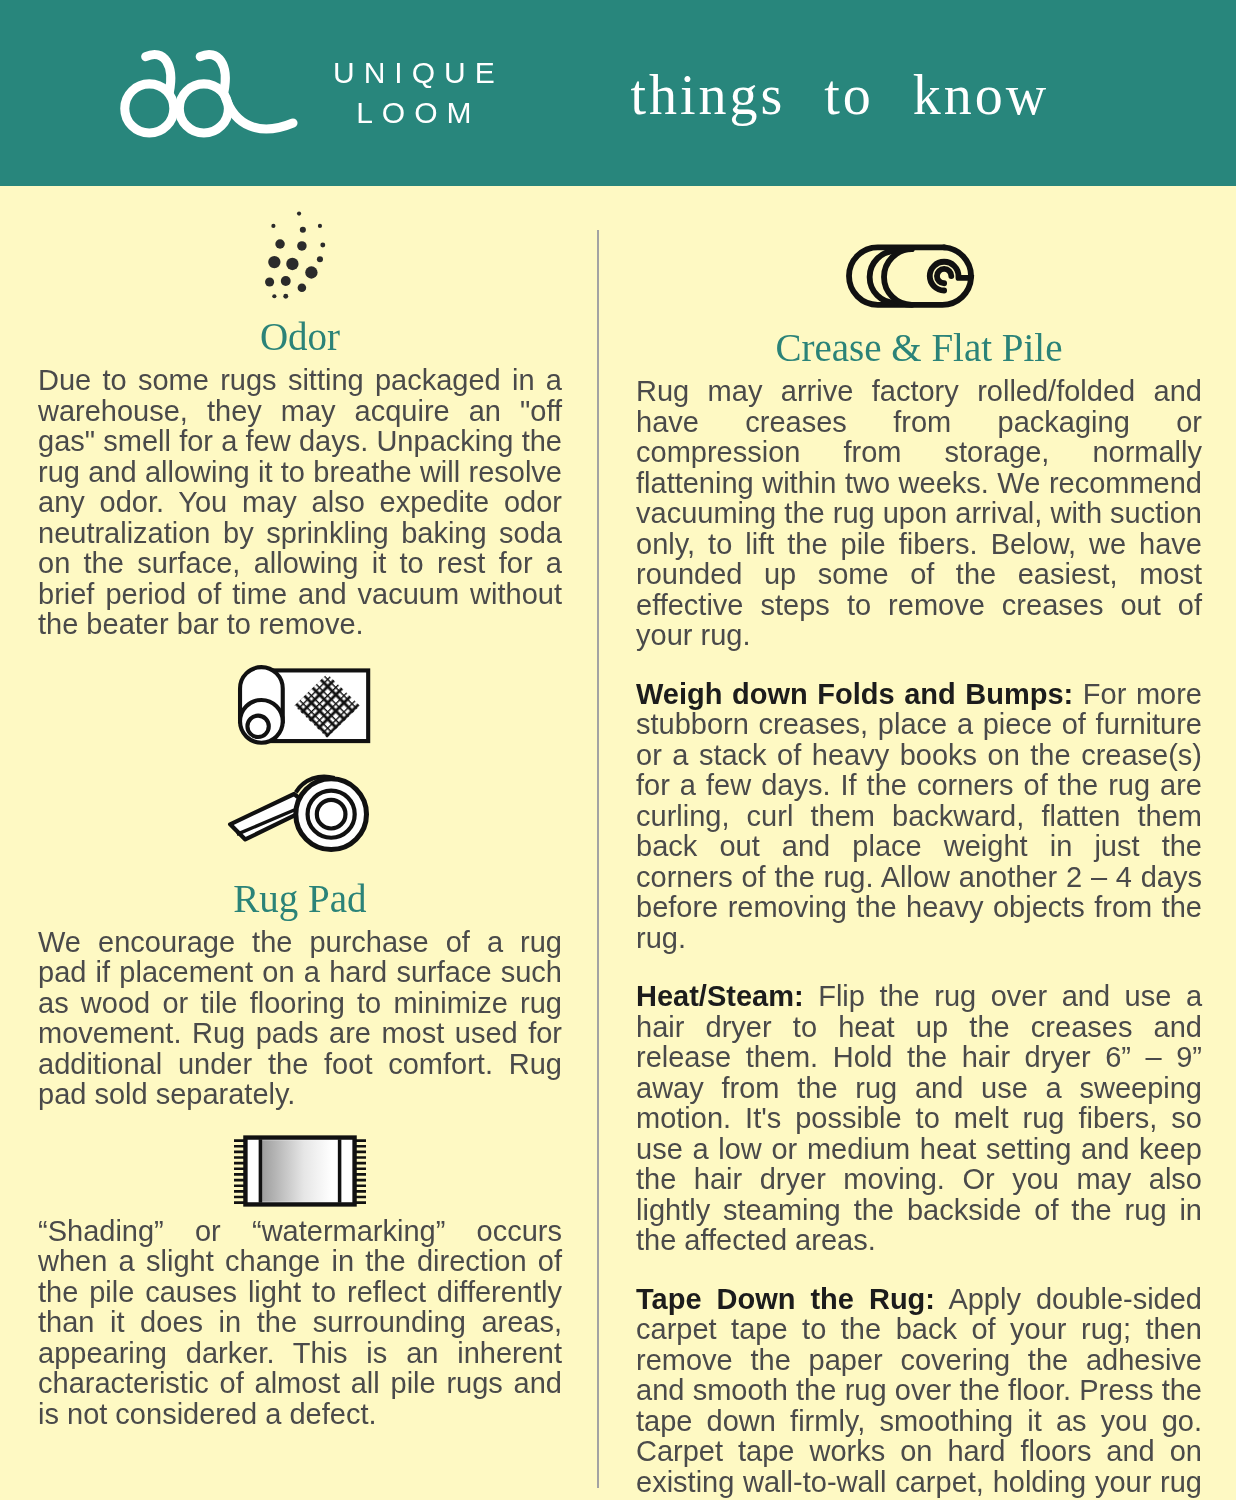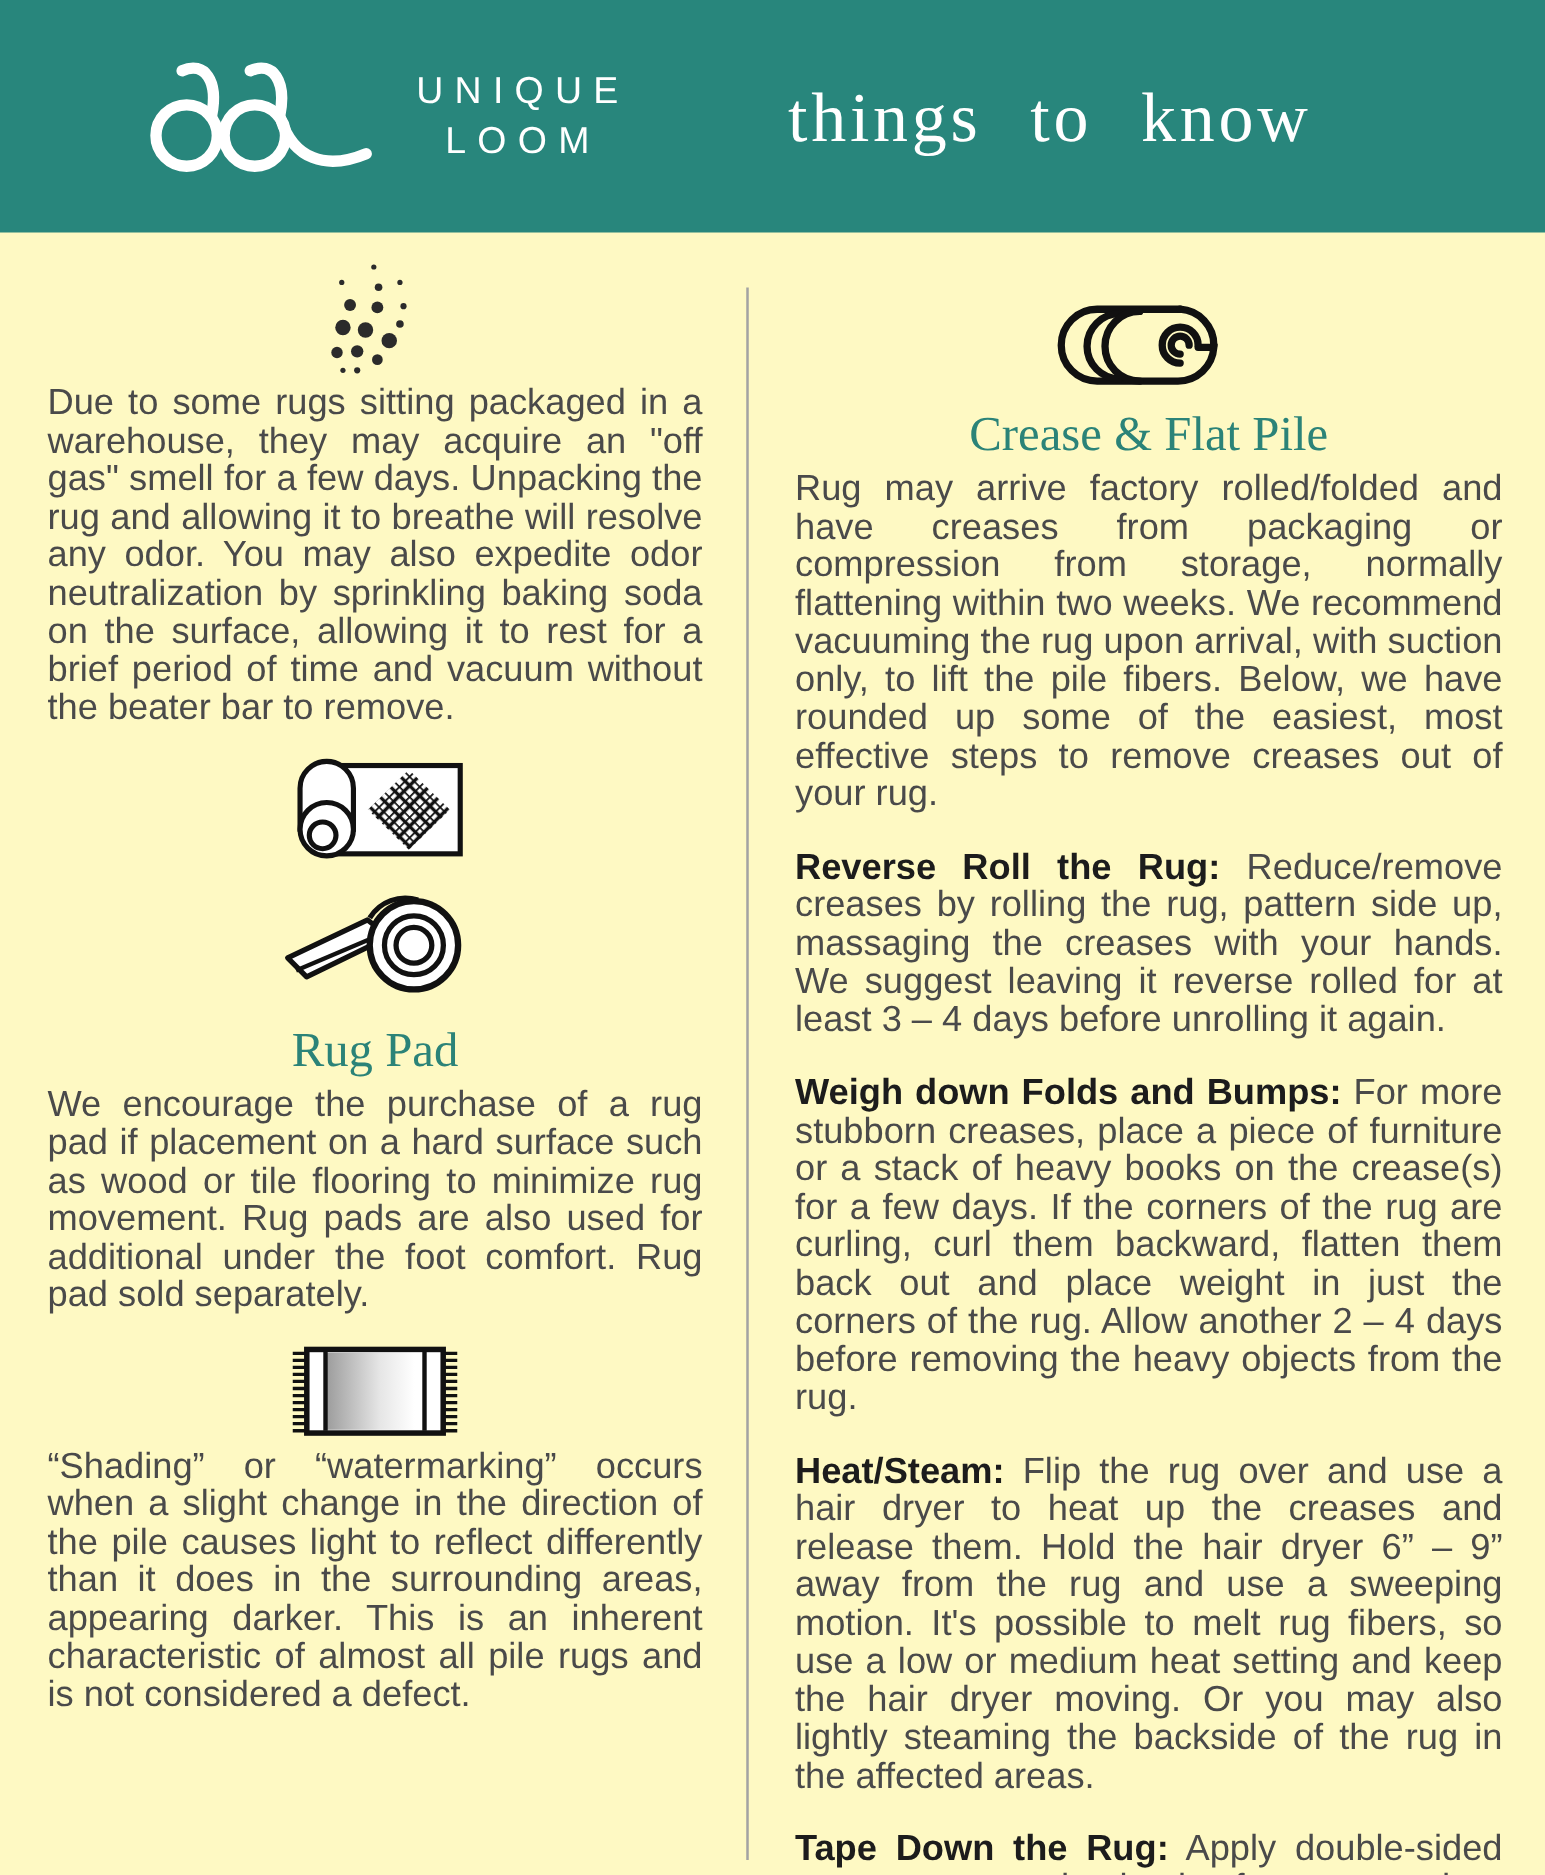--- a/index.html
+++ b/index.html
@@ -123,20 +123,21 @@
             <circle cx="59" cy="56" r="3.2"></circle>
           <circle cx="50" cy="70" r="6.5"></circle>
             <circle cx="6" cy="80" r="4.8"></circle>
           <circle cx="23" cy="79" r="5.2"></circle>
             <circle cx="40" cy="86" r="4.5"></circle>
           <circle cx="11" cy="95" r="2.2"></circle>
             <circle cx="23" cy="95" r="2.6"></circle>
         </g>
       </svg>
     </div>
+    <h2 class="section-heading">Odor</h2>
     <p class="body-text">Due to some rugs sitting packaged in a warehouse, they may acquire an "off gas" smell for a few days. Unpacking the rug and allowing it to breathe will resolve any odor. You may also expedite odor neutralization by sprinkling baking soda on the surface, allowing it to rest for a brief period of time and vacuum without the beater bar to remove.</p>
 
     <div class="icon-wrap m-thread">
       <svg class="icon-svg" width="160" height="92" viewBox="0 0 190 112">
         <defs>
           <pattern id="xh" width="14" height="14" patternUnits="userSpaceOnUse" patternTransform="rotate(45 0 0)">
             <path d="M0 0 H14 M0 7 H14 M0 0 V14 M7 0 V14" stroke="#111" stroke-width="3.4" fill="none"></path>
           </pattern>
         </defs>
         <rect x="58" y="20" width="120" height="86" fill="#fff" stroke="#111" stroke-width="5"></rect>
@@ -151,21 +152,21 @@
       <svg class="icon-svg" width="160" height="101" viewBox="0 0 190 120">
         <polygon points="12,74 88,38 108,54 30,92" fill="#fff" stroke="#111" stroke-width="5" stroke-linejoin="round"></polygon>
         <path d="M20 86 L100 52" fill="none" stroke="#111" stroke-width="4"></path>
         <path d="M90 36 C 100 20 118 14 136 19" fill="none" stroke="#111" stroke-width="5"></path>
         <circle cx="132" cy="62" r="42" fill="#fff" stroke="#111" stroke-width="6"></circle>
         <circle cx="132" cy="62" r="28" fill="#fff" stroke="#111" stroke-width="5"></circle>
         <circle cx="132" cy="62" r="17" fill="#fff" stroke="#111" stroke-width="5"></circle>
       </svg>
     </div>
     <h2 class="section-heading">Rug Pad</h2>
-    <p class="body-text">We encourage the purchase of a rug pad if placement on a hard surface such as wood or tile flooring to minimize rug movement. Rug pads are also used for additional under the foot comfort. Rug pad sold separately.</p>
+    <p class="body-text">We encourage the purchase of a rug pad if placement on a hard surface such as wood or tile flooring to minimize rug movement. Rug pads are most used for additional under the foot comfort. Rug pad sold separately.</p>
 
     <div class="icon-wrap m-shade">
       <svg class="icon-svg" width="132" height="78" viewBox="0 0 150 88">
         <defs>
           <linearGradient id="shadeGrad" x1="0" y1="0" x2="1" y2="0">
             <stop offset="0" stop-color="#9b9b9b"></stop>
             <stop offset="0.55" stop-color="#e6e6e6"></stop>
             <stop offset="0.9" stop-color="#ffffff"></stop>
           </linearGradient>
         </defs>
@@ -191,21 +192,20 @@
           <path d="M134 38 a16 16 0 1 0 -16 16"></path>
           <path d="M126 38 a8 8 0 1 0 -8 8"></path>
           <path d="M64 10 a28 28 0 0 0 0 58"></path>
           <path d="M82 8 a30 30 0 0 0 0 62"></path>
         </g>
       </svg>
     </div>
     <h2 class="section-heading">Crease &amp; Flat Pile</h2>
     <p class="body-text">Rug may arrive factory rolled/folded and have creases from packaging or compression from storage, normally flattening within two weeks. We recommend vacuuming the rug upon arrival, with suction only, to lift the pile fibers. Below, we have rounded up some of the easiest, most effective steps to remove creases out of your rug.</p>
 
-    <p class="body-text tip"><strong>Reverse Roll the Rug:</strong> <span>Reduce/remove creases by rolling the rug, pattern side up, massaging the creases with your hands. We suggest leaving it reverse rolled for at least 3 – 4 days before unrolling it again.</span></p>
 
     <p class="body-text tip"><strong>Weigh down Folds and Bumps:</strong> <span>For more stubborn creases, place a piece of furniture or a stack of heavy books on the crease(s) for a few days. If the corners of the rug are curling, curl them backward, flatten them back out and place weight in just the corners of the rug. Allow another 2 – 4 days before removing the heavy objects from the rug.</span></p>
 
     <p class="body-text tip"><strong>Heat/Steam:</strong> <span>Flip the rug over and use a hair dryer to heat up the creases and release them. Hold the hair dryer 6” – 9” away from the rug and use a sweeping motion. It's possible to melt rug fibers, so use a low or medium heat setting and keep the hair dryer moving. Or you may also lightly steaming the backside of the rug in the affected areas.</span></p>
 
     <p class="body-text tip"><strong>Tape Down the Rug:</strong> <span>Apply double-sided carpet tape to the back of your rug; then remove the paper covering the adhesive and smooth the rug over the floor. Press the tape down firmly, smoothing it as you go. Carpet tape works on hard floors and on existing wall-to-wall carpet, holding your rug in place. If you have laminate flooring, purchase a less adhesive double-sided tape to prevent the laminate from buckling or otherwise being damaged.</span></p>
 
   </section>
 
 </div>

